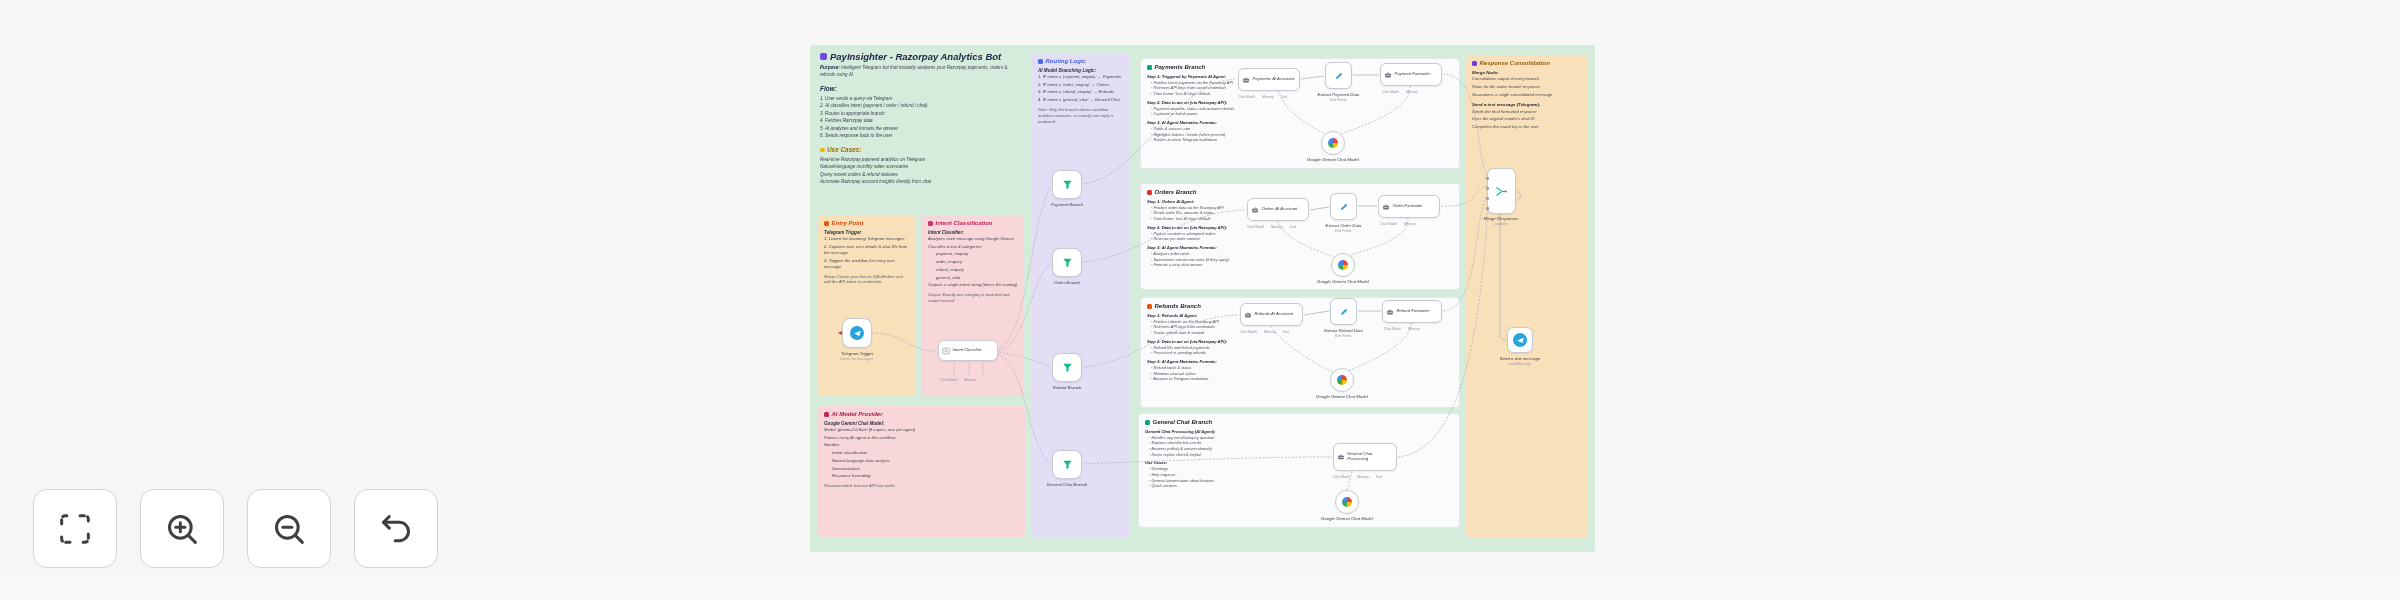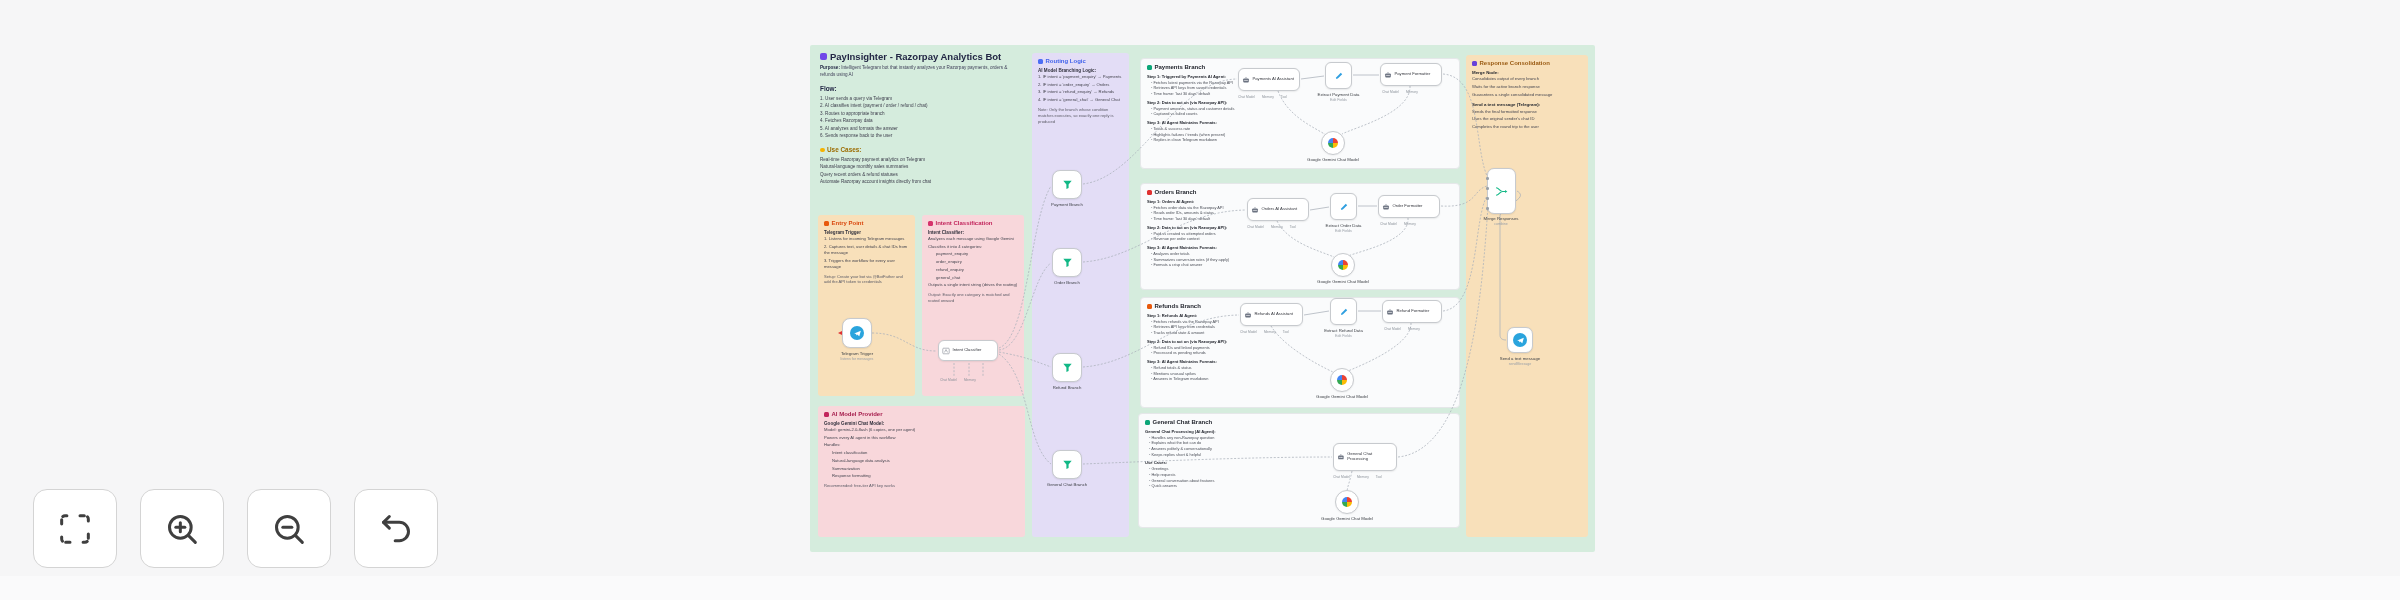--- a/index.html
+++ b/index.html
@@ -1,18 +1,18 @@
 <!DOCTYPE html>
 <html><head>
 <meta charset="utf-8">
 <style>
   * { margin:0; padding:0; box-sizing:border-box; }
   html,body { width:2400px; height:600px; }
   body { font-family:"Liberation Sans", sans-serif; background:#f6f6f7; overflow:hidden; }
-  .stage { position:relative; width:2212px; height:600px; background:#f6f6f7; }
+  .stage { position:relative; width:2212px; height:600px; background:#f6f6f7;font-style:italic; }
   .bottom-strip { position:absolute; left:0; top:576px; width:2400px; height:24px; background:#fafafb; }
 
   
   .diagram { position:absolute; left:810px; top:45px; width:785px; height:507px;
              background:#d5ecdd; border-radius:2px; overflow:hidden; }
   .wires { position:absolute; left:0; top:0; z-index:2; pointer-events:none; }
   .wires path { stroke:#a9b0ba; stroke-width:.75; fill:none; }
   .wires path.d { stroke-dasharray:2 1.6; }
 
   

